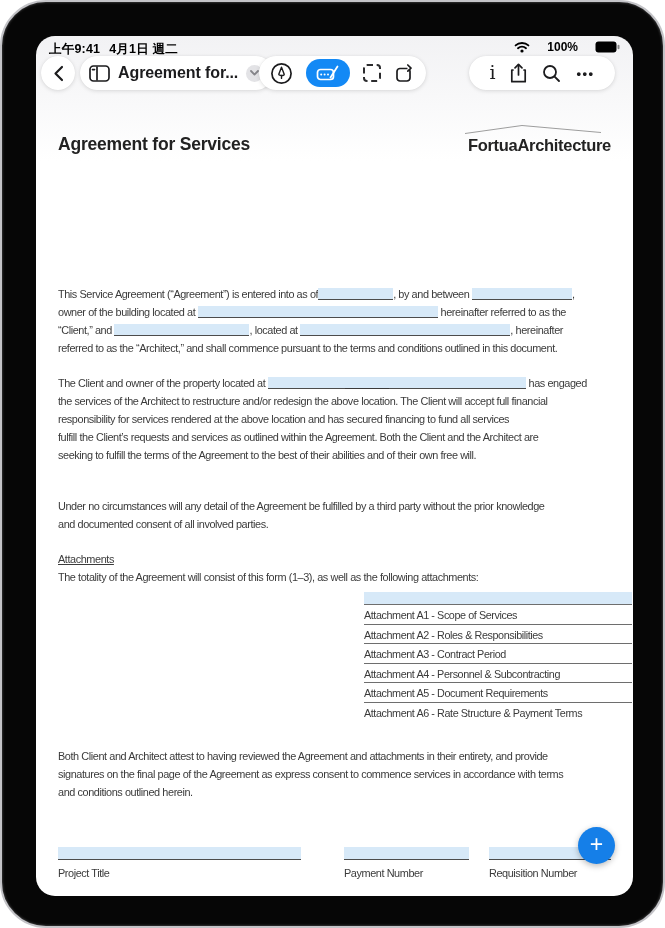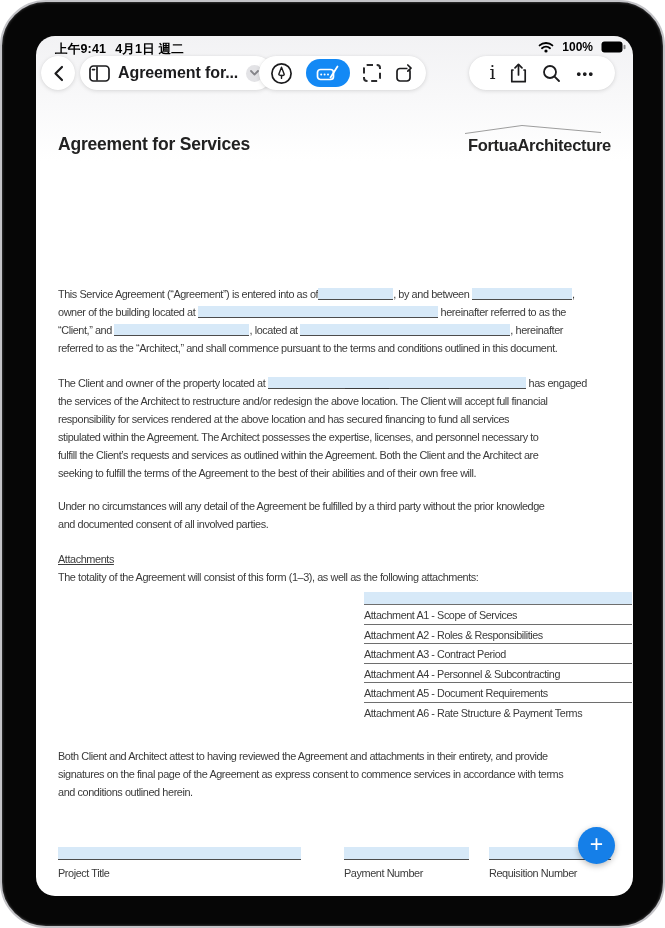--- a/index.html
+++ b/index.html
@@ -6,24 +6,24 @@
   *{box-sizing:border-box;}
   body{width:665px;height:928px;position:relative;font-family:"Liberation Sans","DejaVu Sans",sans-serif;}
 
   
   .device{position:absolute;inset:0;border-radius:46px;background:#060606;
           border:2px solid #c3c3c7;box-shadow:inset 0 0 3px rgba(255,255,255,.35);}
   .screen{position:absolute;left:34px;top:34px;width:597px;height:860px;border-radius:19px;
           overflow:hidden;background:linear-gradient(180deg,#f2f2f4 0,#f8f8f9 60px,#ffffff 125px);}
 
   
-  .statusbar{position:absolute;left:6px;top:0;width:100%;height:24px;text-align:right;}
+  .statusbar{position:absolute;left:0;top:0;width:100%;height:24px;text-align:right;}
   .sb-left{position:absolute;left:13px;top:5px;font-size:12.5px;font-weight:700;color:#000;
            letter-spacing:.2px;display:flex;gap:9px;}
-  .sb-right{position:absolute;right:13px;top:4px;display:flex;align-items:center;gap:8px;
+  .sb-right{position:absolute;right:13px;top:4px;display:flex;align-items:center;gap:17px;
             font-size:12px;font-weight:700;color:#000;}
 
   
   .pill{position:absolute;top:20px;height:34px;background:#ffffff;border-radius:17px;
         box-shadow:0 1px 4px rgba(0,0,0,.13),0 0 1px rgba(0,0,0,.08);
         display:flex;align-items:center;}
   .back-circle{left:5px;width:34px;justify-content:center;border-radius:50%;}
   .title-pill{left:44px;padding:0 10px 0 9px;gap:8px;}
   .doc-title-text{font-size:16px;font-weight:700;color:#1c1c1e;letter-spacing:-.1px;}
   .chev-circle{width:17px;height:17px;border-radius:50%;background:#e3e3e6;display:flex;
@@ -98,21 +98,20 @@
       <div class="para p1">
           <div class="line"><span>This Service Agreement (“Agreement”) is entered into as of</span><span class="fill-field" style="width: 75px;"></span><span>, by and between </span><span class="fill-field" style="width: 100px;"></span><span>,</span></div>
           <div class="line"><span>owner of the building located at </span><span class="fill-field" style="width: 240px;"></span><span> hereinafter referred to as the</span></div>
           <div class="line"><span>“Client,” and </span><span class="fill-field" style="width: 135px;"></span><span>, located at </span><span class="fill-field" style="width: 210px;"></span><span>, hereinafter</span></div>
           <div class="line"><span>referred to as the “Architect,” and shall commence pursuant to the terms and conditions outlined in this document.</span></div>
         </div>
       <div class="para p2">
           <div class="line"><span>The Client and owner of the property located at </span><span class="fill-field dashed" style="width: 258px;"></span><span> has engaged</span></div>
           <div class="line"><span>the services of the Architect to restructure and/or redesign the above location. The Client will accept full financial</span></div>
           <div class="line"><span>responsibility for services rendered at the above location and has secured financing to fund all services</span></div>
-          <div class="line"><span>stipulated within the Agreement. The Architect possesses the expertise, licenses, and personnel necessary to</span></div>
           <div class="line"><span>fulfill the Client’s requests and services as outlined within the Agreement. Both the Client and the Architect are</span></div>
           <div class="line"><span>seeking to fulfill the terms of the Agreement to the best of their abilities and of their own free will.</span></div>
         </div>
       <div class="para p3">
           <div class="line"><span>Under no circumstances will any detail of the Agreement be fulfilled by a third party without the prior knowledge</span></div>
           <div class="line"><span>and documented consent of all involved parties.</span></div>
         </div>
 
       <div class="attach-heading">Attachments</div>
       <div class="attach-intro">The totality of the Agreement will consist of this form (1–3), as well as the following attachments:</div>

